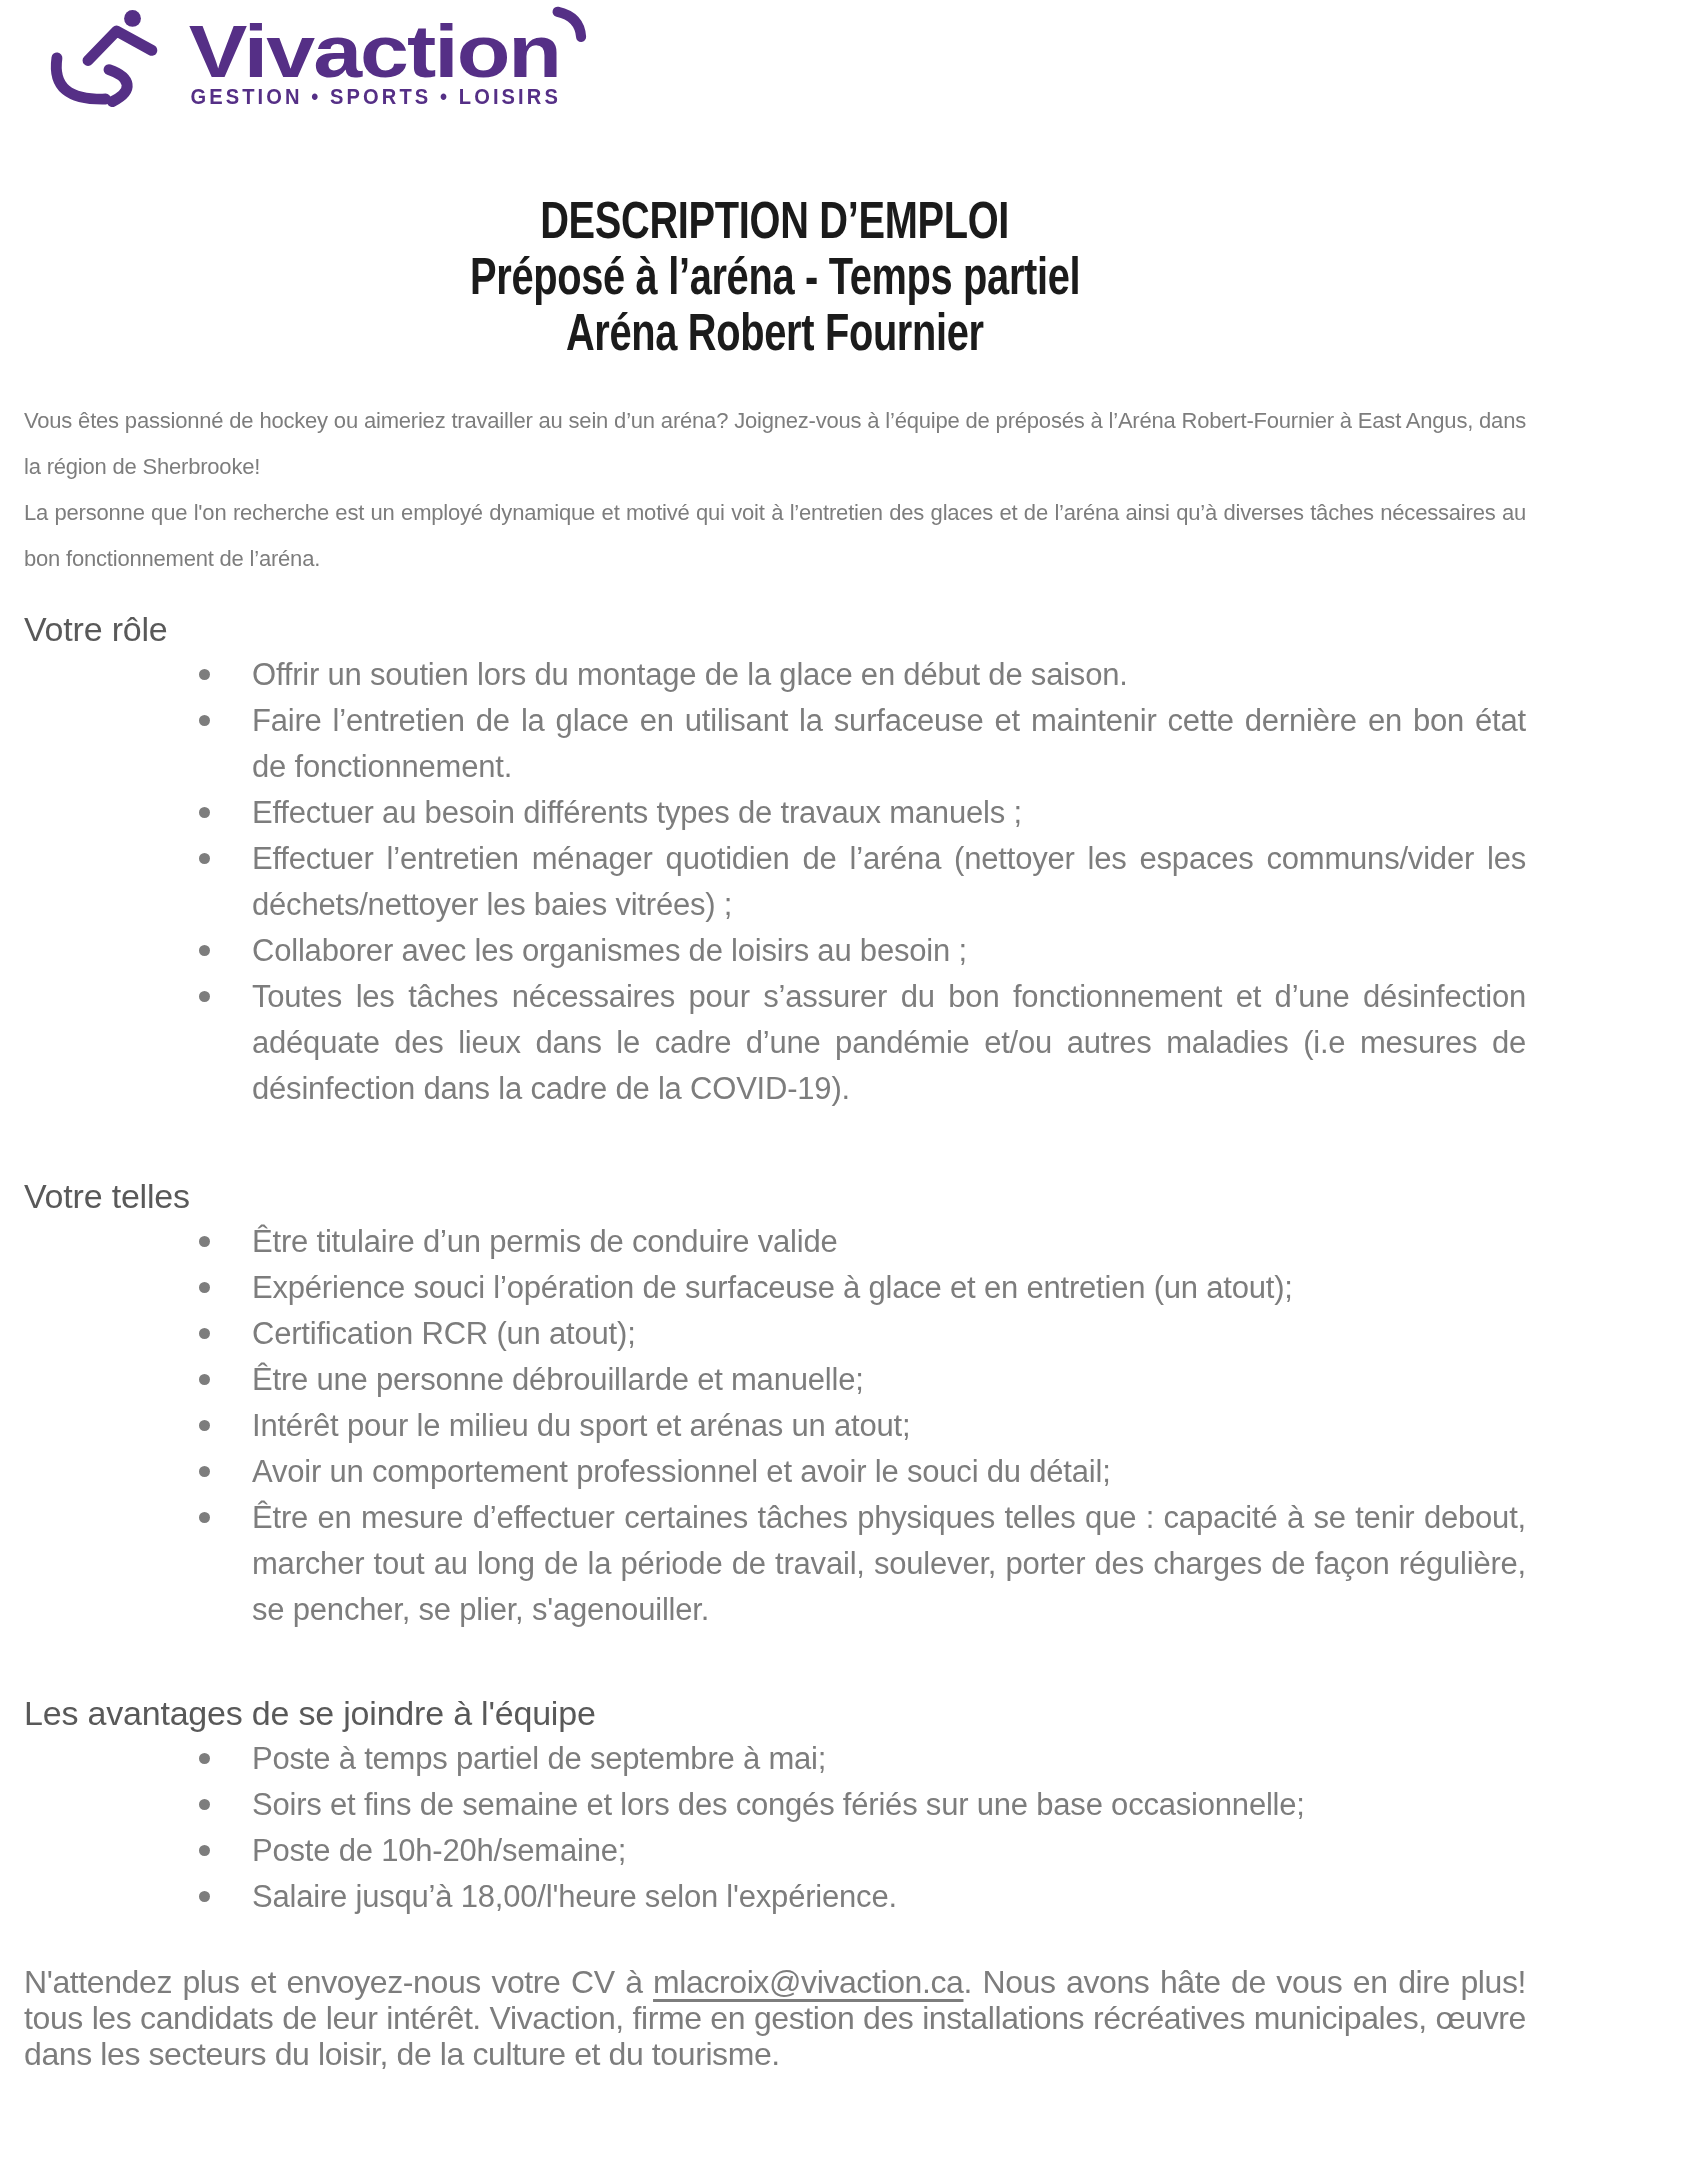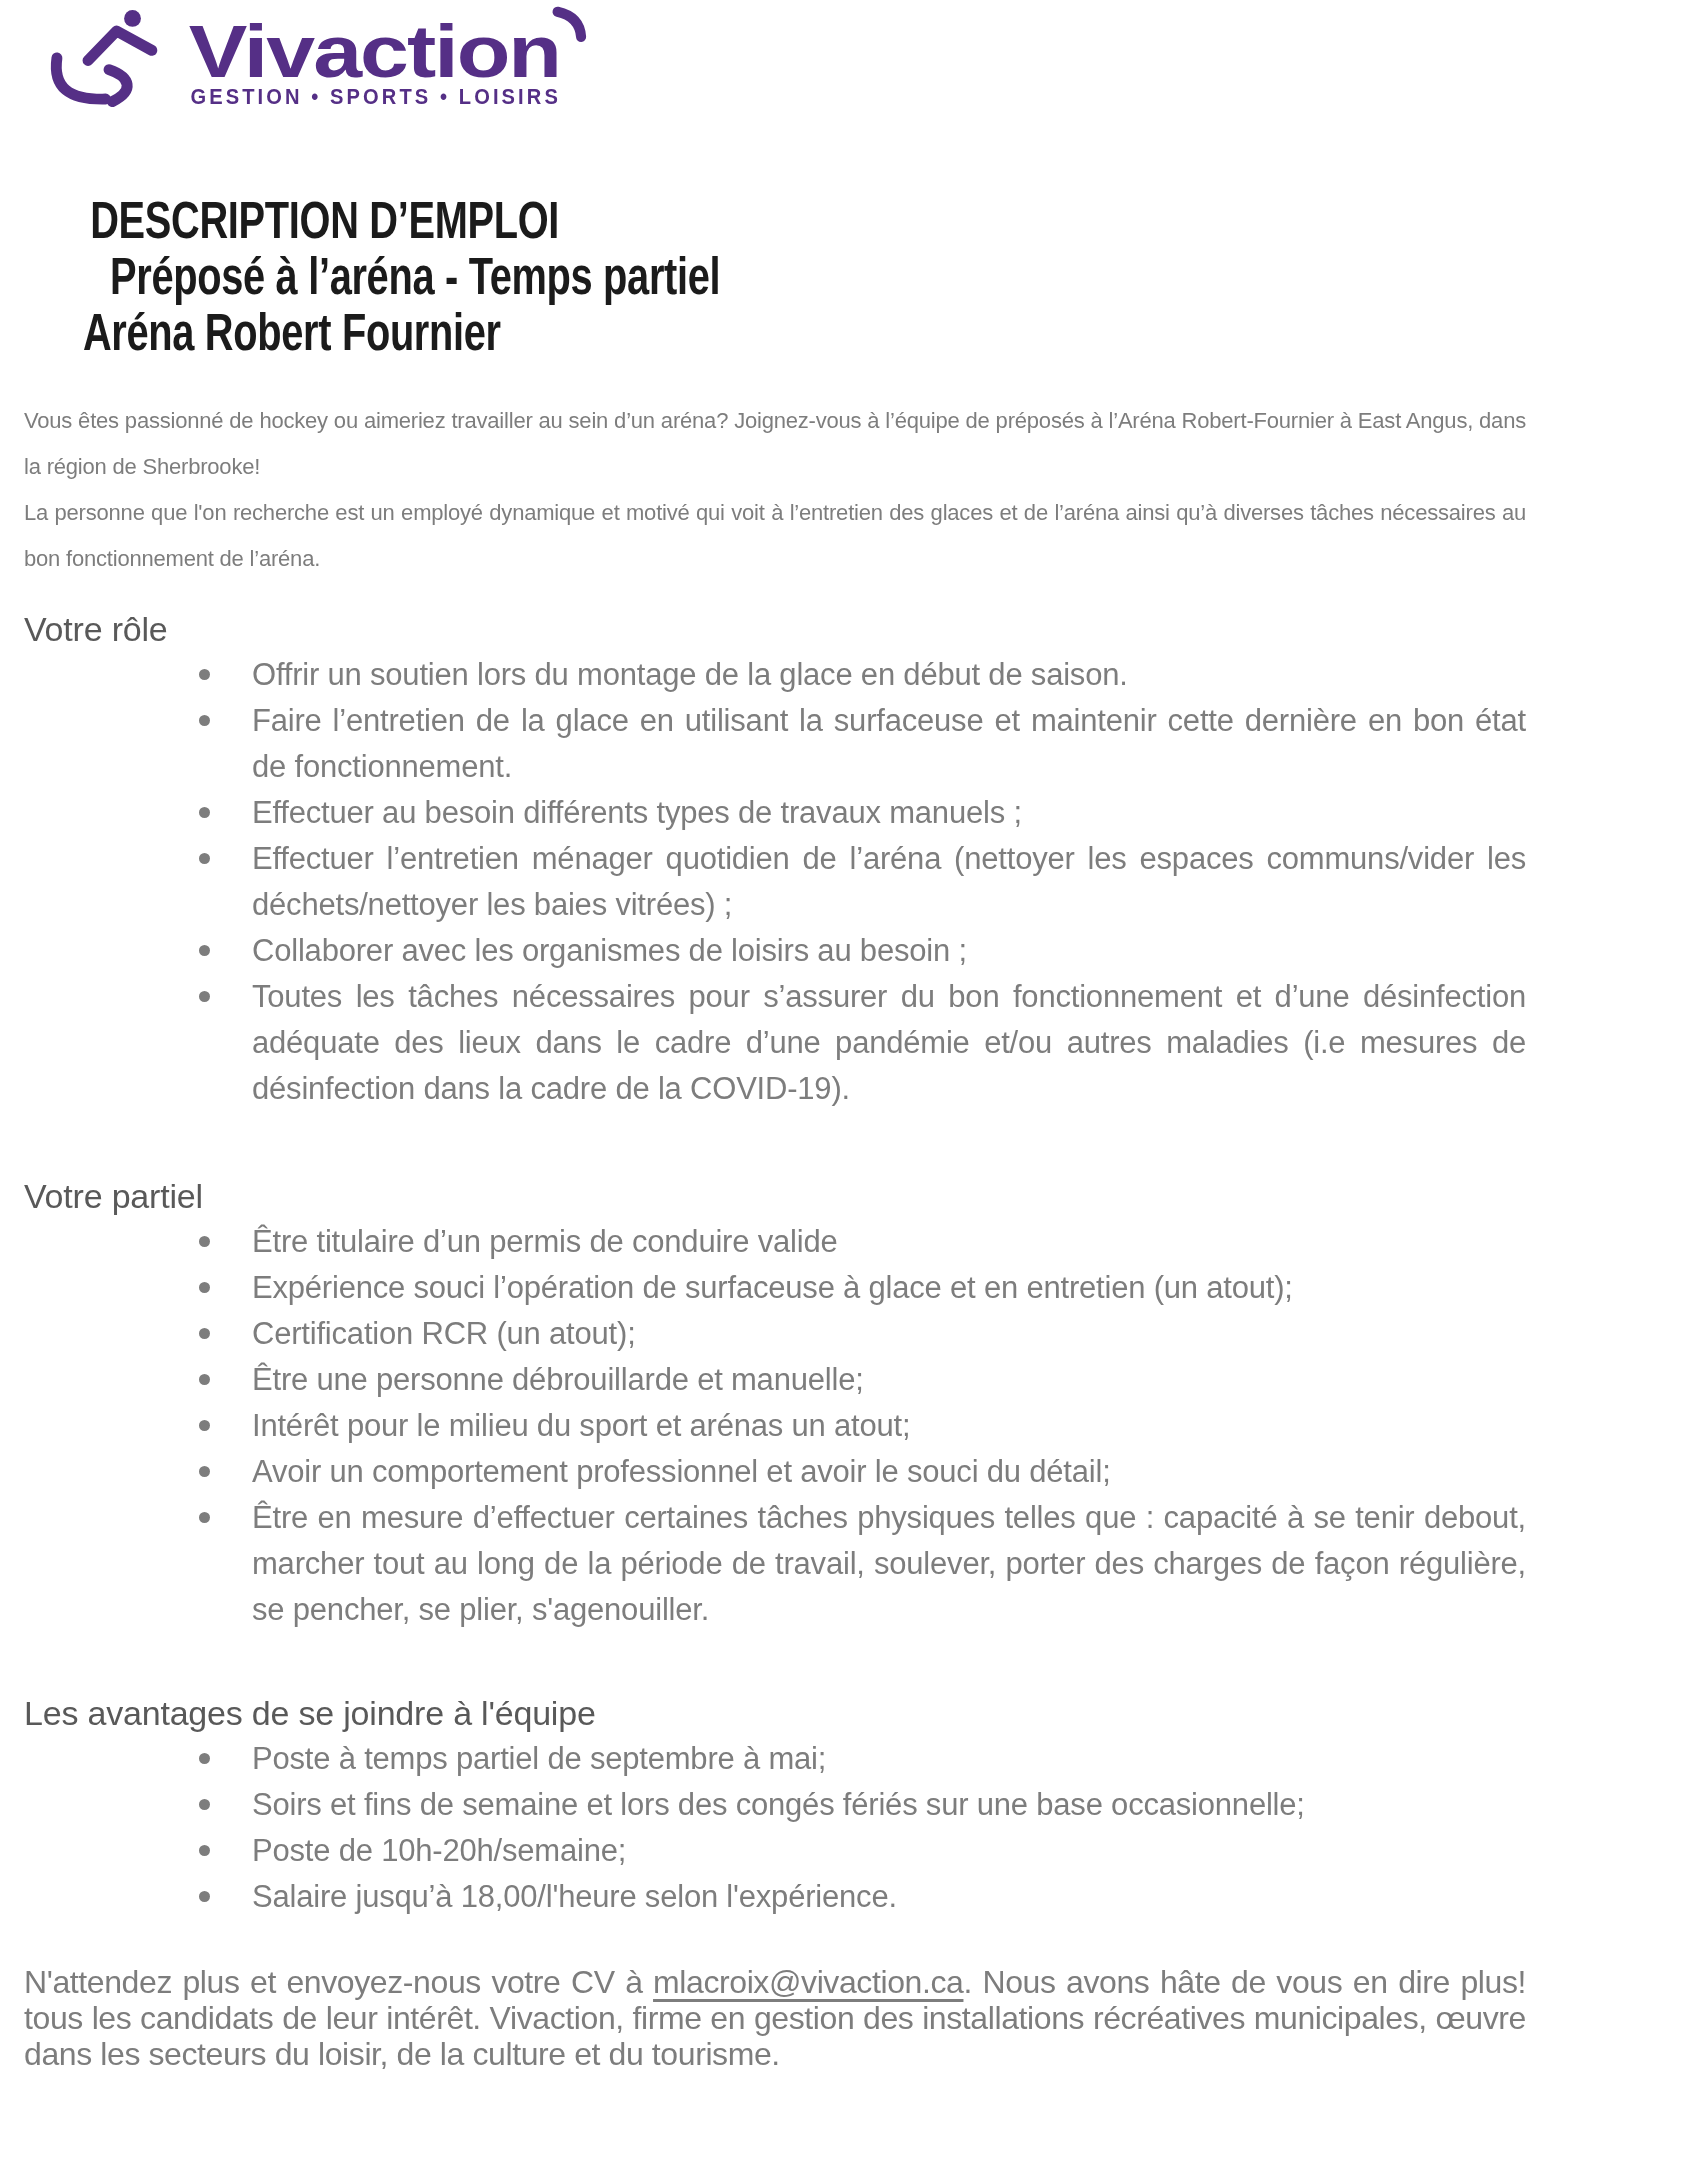--- a/index.html
+++ b/index.html
@@ -12,21 +12,21 @@
     background: #ffffff;
     padding: 5px 177px 0 24px;
     font-family: "Liberation Sans", "DejaVu Sans", sans-serif;
     overflow: hidden;
   }
 
   
   .logo-block { width: 590px; height: 105px; }
 
   
-  .title-block { margin-top: 80px; text-align: left; }
+  .title-block { margin-top: 80px; text-align: center; }
   .title-line {
     font-size: 51px;
     line-height: 56px;
     font-weight: bold;
     color: #1b1b1b;
     letter-spacing: -0.4px;
   }
   .title-line .condensed {
     display: inline-block;
     transform: scaleX(0.78);
@@ -129,21 +129,21 @@
   <ul class="bullets">
     <li><span class="bullet-dot"></span><span>Offrir un soutien lors du montage de la glace en début de saison.</span></li>
     <li><span class="bullet-dot"></span><span>Faire l’entretien de la glace en utilisant la surfaceuse et maintenir cette dernière en bon état de fonctionnement.</span></li>
     <li><span class="bullet-dot"></span><span>Effectuer au besoin différents types de travaux manuels ;</span></li>
     <li><span class="bullet-dot"></span><span>Effectuer l’entretien ménager quotidien de l’aréna (nettoyer les espaces communs/vider les déchets/nettoyer les baies vitrées) ;</span></li>
     <li><span class="bullet-dot"></span><span>Collaborer avec les organismes de loisirs au besoin ;</span></li>
     <li><span class="bullet-dot"></span><span>Toutes les tâches nécessaires pour s’assurer du bon fonctionnement et d’une désinfection adéquate des lieux dans le cadre d’une pandémie et/ou autres maladies (i.e mesures de désinfection dans la cadre de la COVID-19).</span></li>
   </ul>
 
   
-  <h2 class="section-heading mt-profil">Votre partiel</h2>
+  <h2 class="section-heading mt-profil">Votre telles</h2>
   <ul class="bullets">
     <li><span class="bullet-dot"></span><span>Être titulaire d’un permis de conduire valide</span></li>
     <li><span class="bullet-dot"></span><span>Expérience souci l’opération de surfaceuse à glace et en entretien (un atout);</span></li>
     <li><span class="bullet-dot"></span><span>Certification RCR (un atout);</span></li>
     <li><span class="bullet-dot"></span><span>Être une personne débrouillarde et manuelle;</span></li>
     <li><span class="bullet-dot"></span><span>Intérêt pour le milieu du sport et arénas un atout;</span></li>
     <li><span class="bullet-dot"></span><span>Avoir un comportement professionnel et avoir le souci du détail;</span></li>
     <li><span class="bullet-dot"></span><span>Être en mesure d’effectuer certaines tâches physiques telles que : capacité à se tenir debout, marcher tout au long de la période de travail, soulever, porter des charges de façon régulière, se pencher, se plier, s'agenouiller.</span></li>
   </ul>
 

